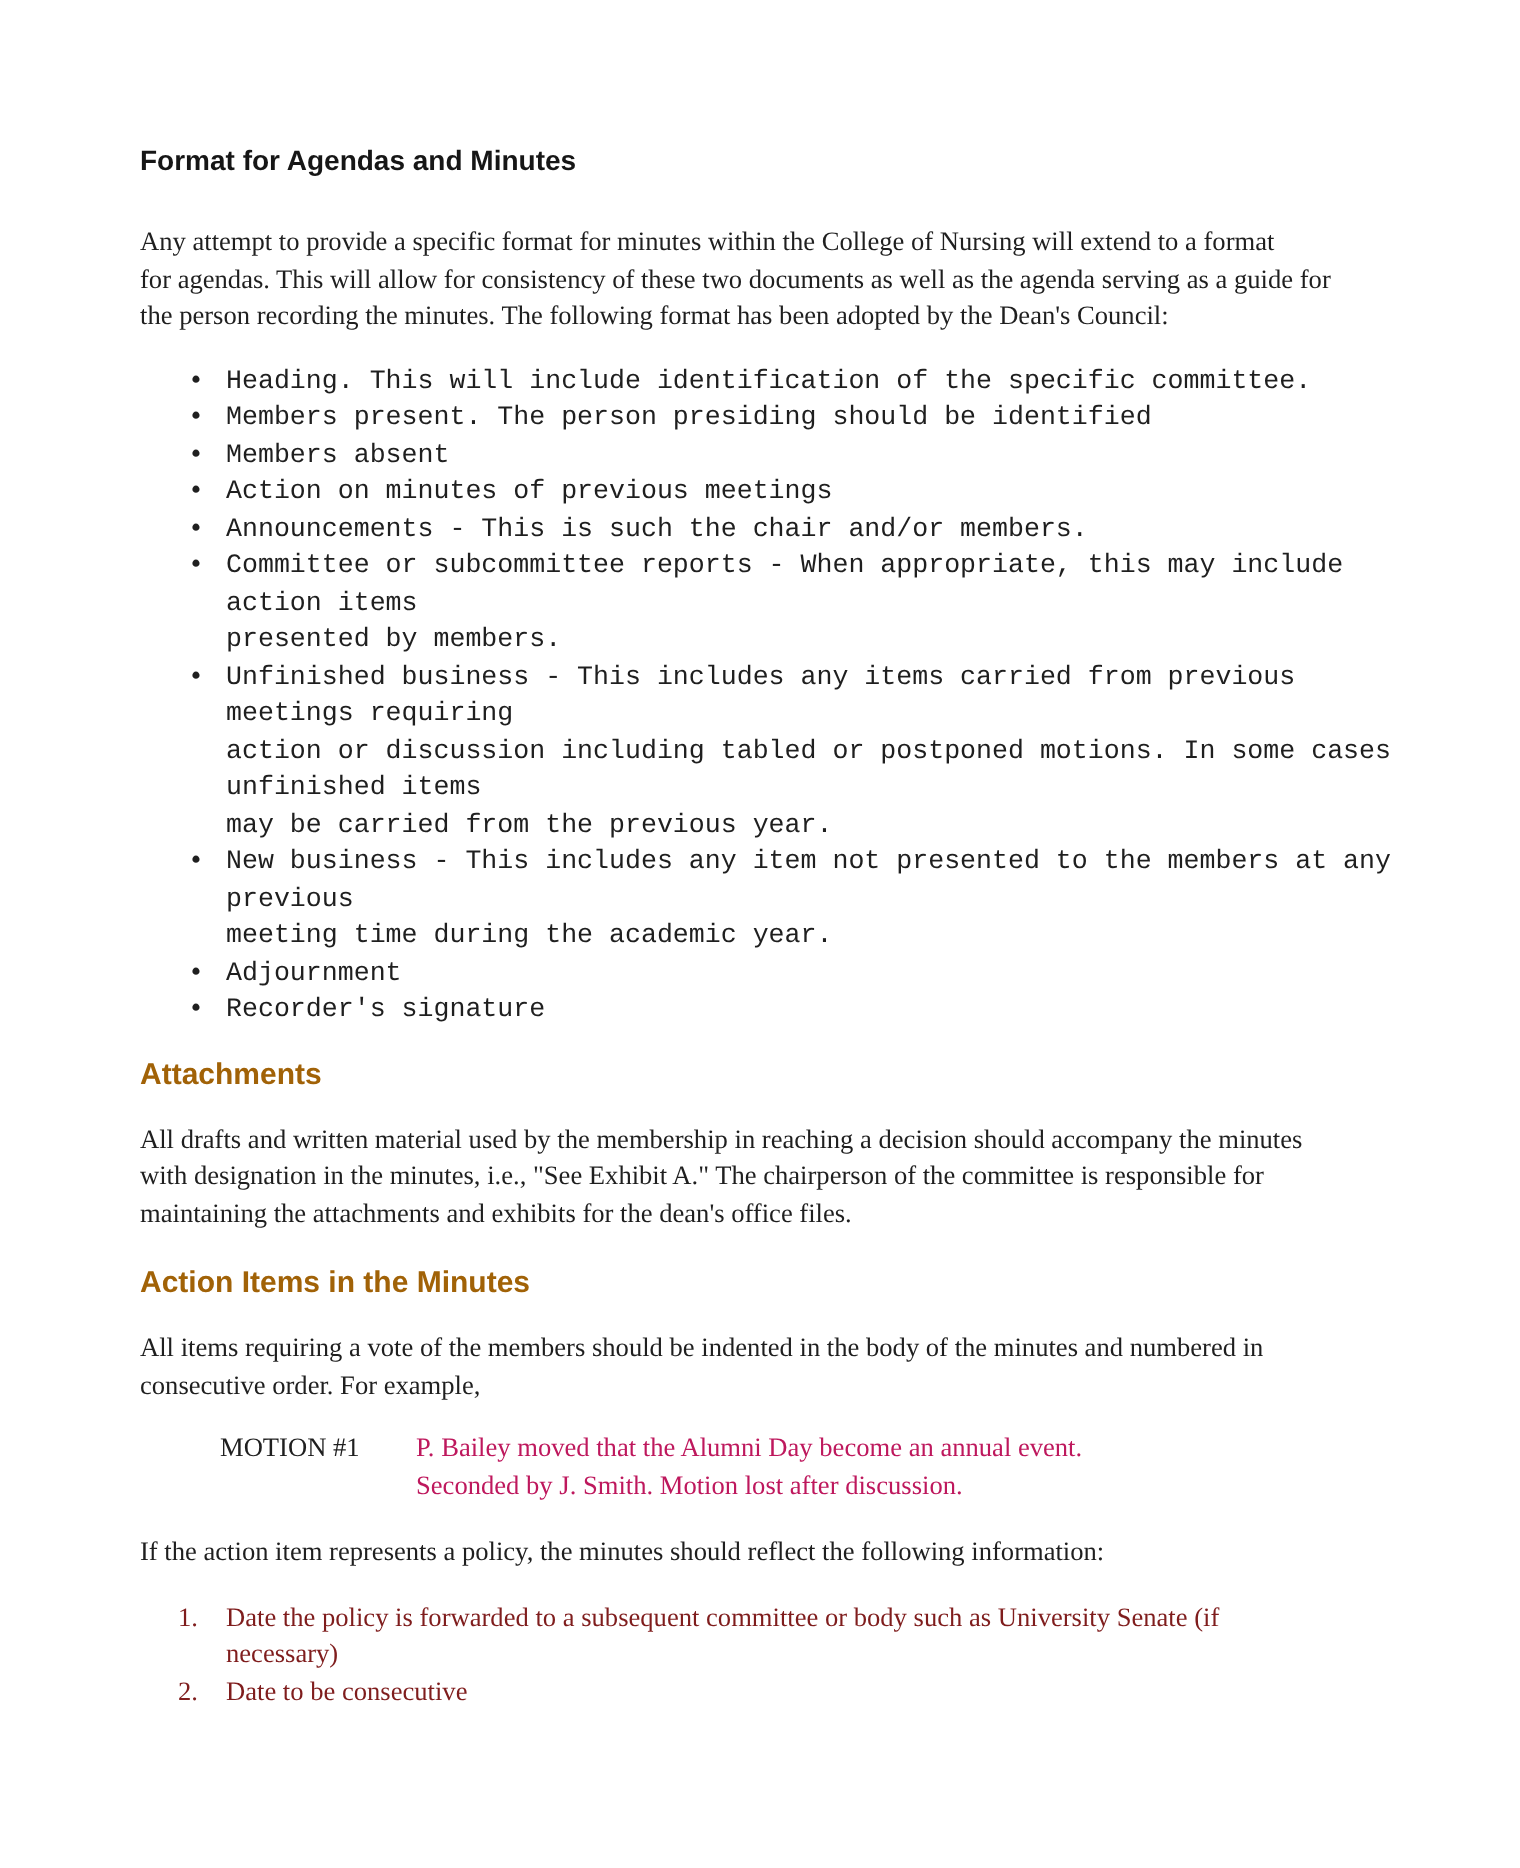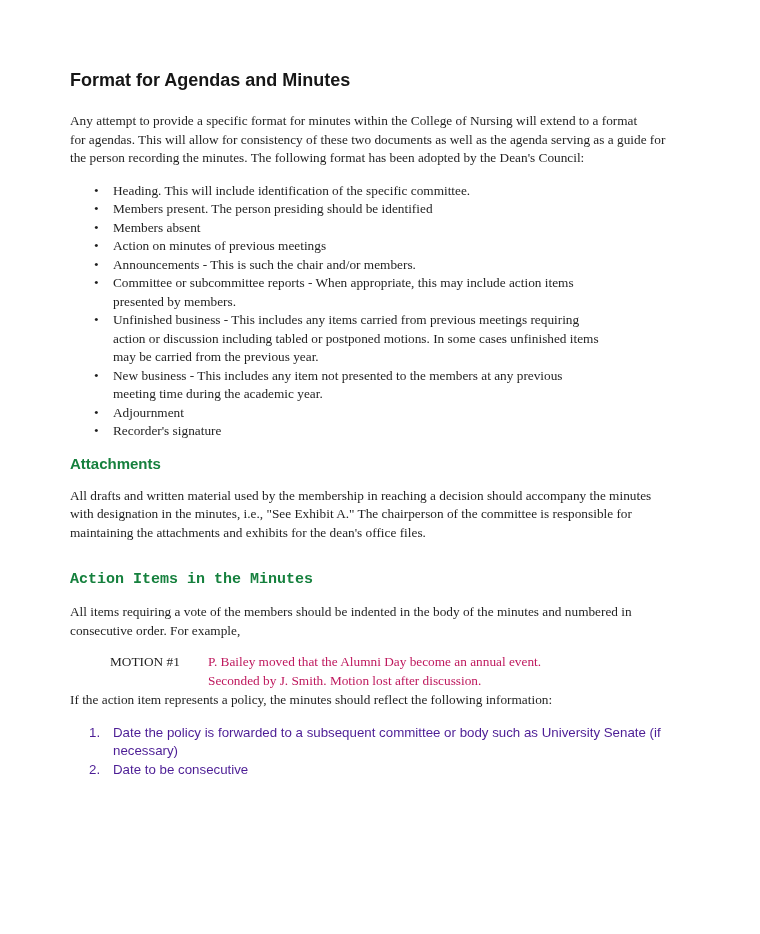--- a/index.html
+++ b/index.html
@@ -16,52 +16,52 @@
   .page {
     box-sizing: border-box;
     width: 760px;
     min-height: 934px;
     padding: 70px 28px 20px 70px;
     background: #ffffff;
   }
   .doc-title {
     font-family: "Liberation Sans", sans-serif;
     font-weight: bold;
-    font-size: 18px;
+    font-size: 14px;
     line-height: 21px;
     color: #161616;
     margin: 0;
   }
   .section-heading {
     font-family: "Liberation Sans", sans-serif;
     font-weight: bold;
     font-size: 15px;
     line-height: 18px;
-    color: #15803d;
+    color: #a16207;
     margin: 14px 0 0 0;
   }
   .body-text {
     font-family: "Liberation Serif", serif;
     font-size: 13.3px;
     line-height: 18.5px;
     color: #1f1f1f;
     white-space: pre-line;
     margin: 0;
     max-width: 662px;
   }
   .para { margin-top: 14px; }
   .intro { margin-top: 21px; }
   .bullet-list {
     list-style: none;
     margin: 14px 0 0 0;
     padding: 0 0 0 43px;
   }
   .bullet-list li {
     position: relative;
-    font-family: Liberation Serif, serif;
+    font-family: Liberation Mono, monospace;
     font-size: 13.3px;
     line-height: 18.5px;
     color: #1f1f1f;
     white-space: pre-line;
     max-width: 600px;
   }
   .bullet-list li::before {
     content: "\2022";
     position: absolute;
     left: -19px;
@@ -89,24 +89,24 @@
   }
   .numbered-list {
     list-style: none;
     counter-reset: policy;
     margin: 14px 0 0 0;
     padding: 0 0 0 43px;
   }
   .numbered-list li {
     position: relative;
     counter-increment: policy;
-    font-family: Liberation Sans, sans-serif;
+    font-family: Liberation Serif, serif;
     font-size: 13.3px;
     line-height: 18.5px;
-    color: #4c1d95;
+    color: #7f1d1d;
     white-space: pre-line;
     max-width: 600px;
   }
   .numbered-list li::before {
     content: counter(policy) ".";
     position: absolute;
     left: -24px;
     top: 0;
   }
 </style>
@@ -137,33 +137,33 @@
     <li>Adjournment</li>
     <li>Recorder's signature</li>
   </ul>
 
   <h2 class="section-heading">Attachments</h2>
 
   <p class="body-text para">All drafts and written material used by the membership in reaching a decision should accompany the minutes
 with designation in the minutes, i.e., "See Exhibit A." The chairperson of the committee is responsible for
 maintaining the attachments and exhibits for the dean's office files.</p>
 
-  <h2 class="section-heading" style="margin-top:29px;font-family:Liberation Mono, monospace;">Action Items in the Minutes</h2>
+  <h2 class="section-heading" style="margin-top:17px;">Action Items in the Minutes</h2>
 
   <p class="body-text para" style="">All items requiring a vote of the members should be indented in the body of the minutes and numbered in
 consecutive order. For example,</p>
 
   <div class="motion-row">
     <div class="motion-label">MOTION #1</div>
     <div class="motion-text">P. Bailey moved that the Alumni Day become an annual event.
 Seconded by J. Smith. Motion lost after discussion.</div>
   </div>
 
 
-  <p class="body-text para" style="margin-top:1px;">If the action item represents a policy, the minutes should reflect the following information:</p>
+  <p class="body-text para" style="margin-top:15px;">If the action item represents a policy, the minutes should reflect the following information:</p>
 
   <ol class="numbered-list">
     <li>Date the policy is forwarded to a subsequent committee or body such as University Senate  (if
 necessary)</li>
     <li>Date to be consecutive</li>
   </ol>
 
 </div>
 
 </body></html>

